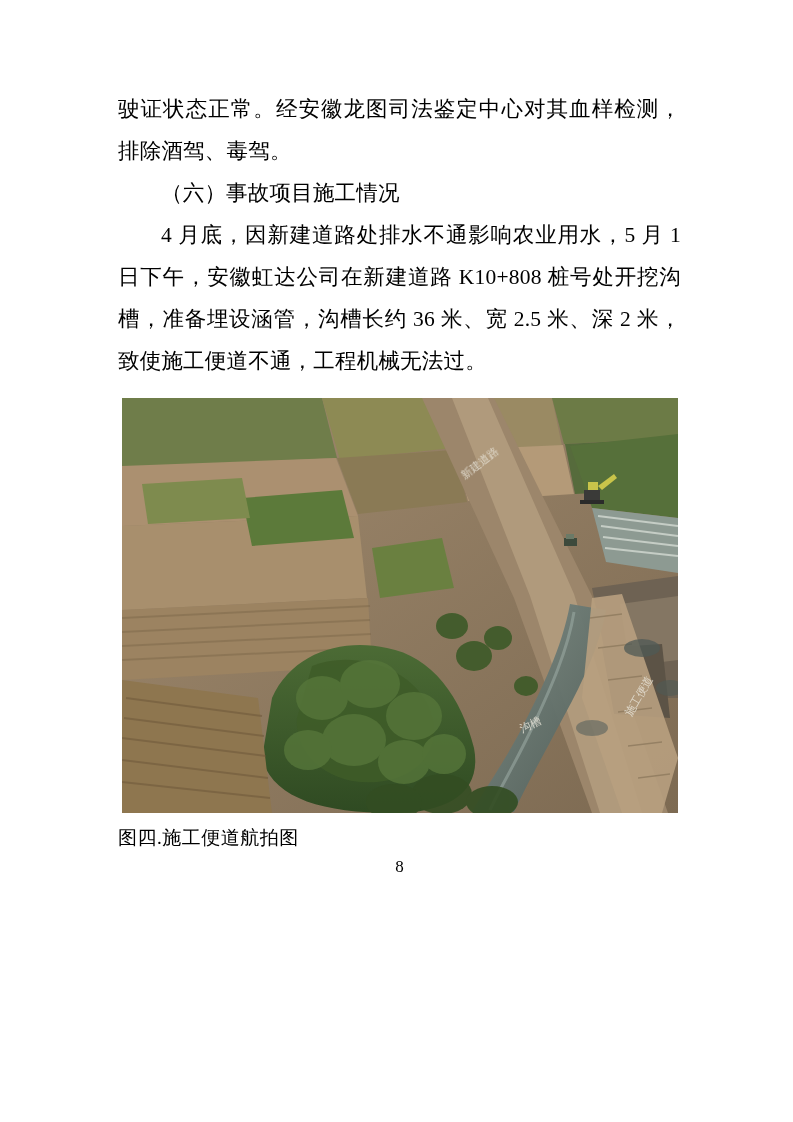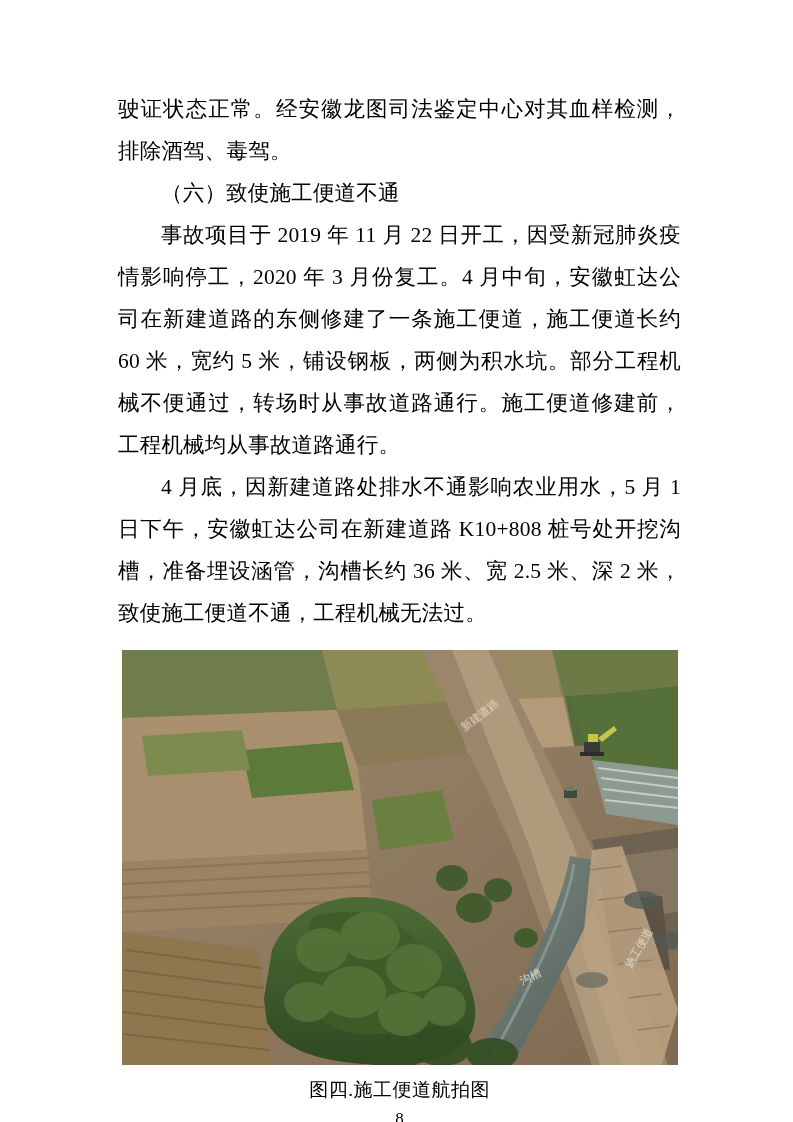--- a/index.html
+++ b/index.html
@@ -46,21 +46,21 @@
     position: relative;
     overflow: hidden;
     background: #6d6a4e;
   }
   .figure svg {
     display: block;
   }
   .figure-caption {
     font-size: 19px;
     line-height: 34px;
-    text-align: center;
+    text-align: left;
     margin-top: 8px;
     letter-spacing: 0.5px;
   }
   .page-number {
     font-size: 17px;
     text-align: center;
     margin-top: 2px;
     font-family: "Liberation Serif", serif;
   }
   .wm {
@@ -70,23 +70,22 @@
     font-family: "Liberation Sans", sans-serif;
   }
 </style>
 </head>
 <body>
 
 <div class="page">
 
   <p class="para">驶证状态正常。经安徽龙图司法鉴定中心对其血样检测，排除酒驾、毒驾。</p>
 
-  <p class="para indent">（六）致使施工便道不通</p>
-
-  <p class="para indent">事故项目于 2019 年 11 月 22 日开工，因受新冠肺炎疫情影响停工，2020 年 3 月份复工。4 月中旬，安徽虹达公司在新建道路的东侧修建了一条施工便道，施工便道长约 60 米，宽约 5 米，铺设钢板，两侧为积水坑。部分工程机械不便通过，转场时从事故道路通行。施工便道修建前，工程机械均从事故道路通行。</p>
+  <p class="para indent">（六）事故项目施工情况</p>
+
 
   <p class="para indent">4 月底，因新建道路处排水不通影响农业用水，5 月 1 日下午，安徽虹达公司在新建道路 K10+808 桩号处开挖沟槽，准备埋设涵管，沟槽长约 36 米、宽 2.5 米、深 2 米，致使施工便道不通，工程机械无法过。</p>
 
   <div class="figure-wrap">
     <div class="figure">
       <svg width="556" height="415" viewBox="0 0 556 415" xmlns="http://www.w3.org/2000/svg" aria-hidden="true">
         <defs>
           <linearGradient id="soilA" x1="0" y1="0" x2="1" y2="1">
             <stop offset="0%" stop-color="#a08a6e"></stop>
             <stop offset="100%" stop-color="#7d6a52"></stop>

